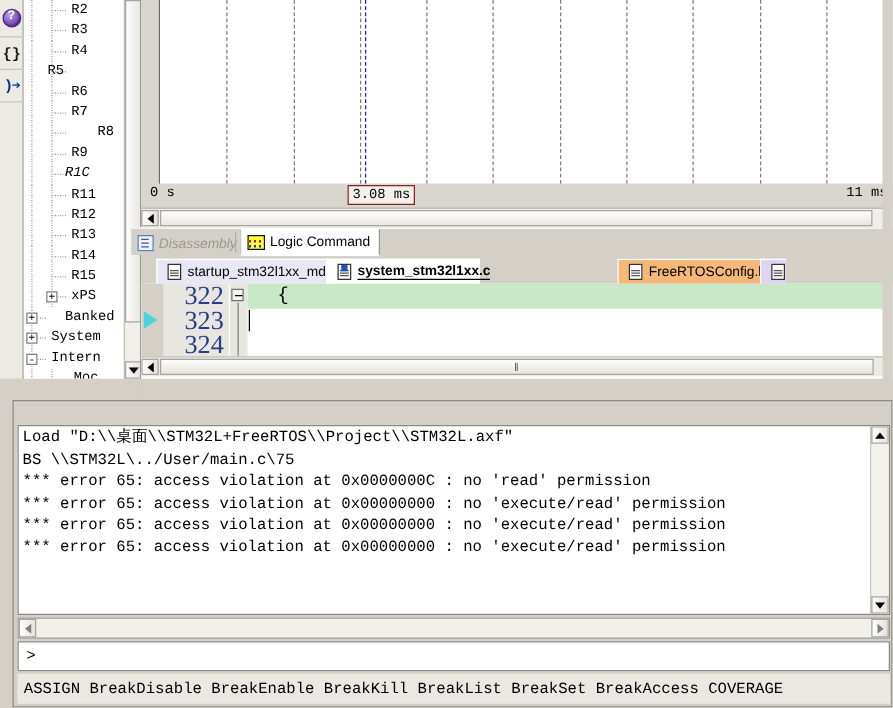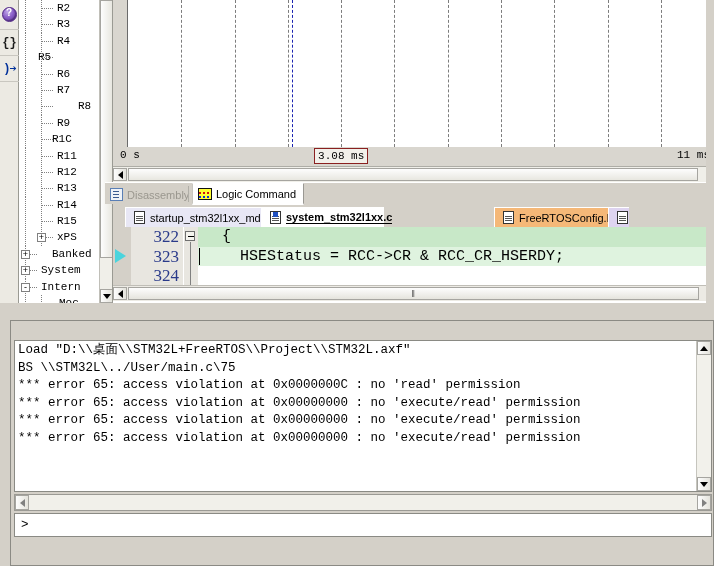--- a/index.html
+++ b/index.html
@@ -146,21 +146,21 @@
     position:absolute; left: 105px; top: 182px; width: 609px; height: 22px;
     background: #d4d0c8;
     border-top: 1px solid #ffffff;
   }
   .vtab {
     position:absolute; top: 0; height: 22px;
     display:flex; align-items:center; gap: 4px;
     padding: 0 7px 0 5px;
     font-size: 11px; font-family: "Liberation Sans", sans-serif;
   }
-  .vtab.inactive { color: #9a978f; top: 1px; height: 21px; }
+  .vtab.inactive { color: #9a978f; top: 1px; height: 21px; font-style: italic; }
   .vtab.active {
     background: #ffffff;
     border-left: 1px solid #c8c6bf; border-right: 1px solid #9a9893;
     border-top: 1px solid #ffffff;
     color: #000;
     border-bottom: 2px solid #ffffff;
   }
   .vtab-sep { position:absolute; top: 3px; width:1px; height:16px; background:#b0aea7; }
   .ic-dis {
     width: 13px; height: 13px; background: #eef2f8;
@@ -220,21 +220,21 @@
     position:absolute; left:0; top:0; width: 18px; height: 58px; background:#d4d0c8;
   }
   .ed-arrow {
     position:absolute; left: 2px; top: 22px;
     width: 0;height:0;border-top:7px solid transparent;border-bottom:7px solid transparent;
     border-left: 11px solid #49d4dd;
   }
   .ed-gutter {
     position:absolute; left: 18px; top: 0; width: 52px; height: 58px;
     background: #e8e6e0;
-    font-family: "Liberation Serif", serif; font-size: 17px; color: #2a3a8a;
+    font-family: "Liberation Serif", serif; font-size: 21px; color: #2a3a8a;
     text-align: right;
   }
   .ed-gutter div { height: 19.5px; line-height: 19.5px; padding-right: 4px; }
   .ed-fold {
     position:absolute; left: 71px; top: 0; width: 14px; height: 58px; background:#e8e6e0;
   }
   .fold-box {
     position:absolute; left: 1px; top: 4px; width: 10px; height: 10px;
     border: 1px solid #707070; background:#f4f3ee;
   }
@@ -353,21 +353,21 @@
   <div class="tree-panel">
     <div class="tree-inner" id="tree-inner">
         <div class="tree-row"><span class="dotv" style="left: 6px;"></span><span class="dotv" style="left: 22px;"></span><span class="doth" style="left: 23px; width: 11px;"></span><span style="margin-left: 36px;">R2</span></div>
         <div class="tree-row"><span class="dotv" style="left: 6px;"></span><span class="dotv" style="left: 22px;"></span><span class="doth" style="left: 23px; width: 11px;"></span><span style="margin-left: 36px;">R3</span></div>
         <div class="tree-row"><span class="dotv" style="left: 6px;"></span><span class="dotv" style="left: 22px;"></span><span class="doth" style="left: 23px; width: 11px;"></span><span style="margin-left: 36px;">R4</span></div>
         <div class="tree-row"><span class="dotv" style="left: 6px;"></span><span class="dotv" style="left: 22px;"></span><span class="doth" style="left: 23px; width: 11px;"></span><span style="margin-left: 17px;">R5</span></div>
         <div class="tree-row"><span class="dotv" style="left: 6px;"></span><span class="dotv" style="left: 22px;"></span><span class="doth" style="left: 23px; width: 11px;"></span><span style="margin-left: 36px;">R6</span></div>
         <div class="tree-row"><span class="dotv" style="left: 6px;"></span><span class="dotv" style="left: 22px;"></span><span class="doth" style="left: 23px; width: 11px;"></span><span style="margin-left: 36px;">R7</span></div>
         <div class="tree-row"><span class="dotv" style="left: 6px;"></span><span class="dotv" style="left: 22px;"></span><span class="doth" style="left: 23px; width: 11px;"></span><span style="margin-left: 57px; text-align: center;">R8</span></div>
         <div class="tree-row"><span class="dotv" style="left: 6px;"></span><span class="dotv" style="left: 22px;"></span><span class="doth" style="left: 23px; width: 11px;"></span><span style="margin-left: 36px;">R9</span></div>
-        <div class="tree-row"><span class="dotv" style="left: 6px;"></span><span class="dotv" style="left: 22px;"></span><span class="doth" style="left: 23px; width: 11px;"></span><span style="margin-left: 31px;">R1C</span></div>
+        <div class="tree-row"><span class="dotv" style="left: 6px;"></span><span class="dotv" style="left: 22px;"></span><span class="doth" style="left: 23px; width: 11px;"></span><span style="margin-left: 31px; font-style: italic;">R1C</span></div>
         <div class="tree-row"><span class="dotv" style="left: 6px;"></span><span class="dotv" style="left: 22px;"></span><span class="doth" style="left: 23px; width: 11px;"></span><span style="margin-left: 36px;">R11</span></div>
         <div class="tree-row"><span class="dotv" style="left: 6px;"></span><span class="dotv" style="left: 22px;"></span><span class="doth" style="left: 23px; width: 11px;"></span><span style="margin-left: 36px;">R12</span></div>
         <div class="tree-row"><span class="dotv" style="left: 6px;"></span><span class="dotv" style="left: 22px;"></span><span class="doth" style="left: 23px; width: 11px;"></span><span style="margin-left: 36px;">R13</span></div>
         <div class="tree-row"><span class="dotv" style="left: 6px;"></span><span class="dotv" style="left: 22px;"></span><span class="doth" style="left: 23px; width: 11px;"></span><span style="margin-left: 36px;">R14</span></div>
         <div class="tree-row"><span class="dotv" style="left: 6px;"></span><span class="dotv" style="left: 22px;"></span><span class="doth" style="left: 23px; width: 11px;"></span><span style="margin-left: 36px;">R15</span></div>
         <div class="tree-row"><span class="dotv" style="left: 6px;"></span><span class="dotv" style="left: 22px;"></span><span class="doth" style="left: 23px; width: 11px;"></span><span class="exp-box" style="left: 18px;">+</span><span style="margin-left: 36px;">xPS</span></div>
         <div class="tree-row"><span class="dotv" style="left: 6px;"></span><span class="doth" style="left: 7px; width: 11px;"></span><span class="exp-box" style="left: 2px;">+</span><span style="margin-left: 20px; padding-left: 11px;">Banked</span></div>
         <div class="tree-row"><span class="dotv" style="left: 6px;"></span><span class="doth" style="left: 7px; width: 11px;"></span><span class="exp-box" style="left: 2px;">+</span><span style="margin-left: 20px;">System</span></div>
         <div class="tree-row"><span class="dotv" style="left: 6px;"></span><span class="doth" style="left: 7px; width: 11px;"></span><span class="exp-box" style="left: 2px;">-</span><span style="margin-left: 20px;">Intern</span></div>
         <div class="tree-row"><span class="dotv" style="left: 6px;"></span><span class="dotv" style="left: 22px;"></span><span style="margin-left: 38px;">Moc</span></div>
@@ -400,21 +400,21 @@
         <div class="grid-line" style="left: 319.6px;"></div>
         <div class="grid-line" style="left: 372.9px;"></div>
         <div class="grid-line" style="left: 426.2px;"></div>
         <div class="grid-line" style="left: 479.5px;"></div>
         <div class="grid-line" style="left: 532.7px;"></div>
         <div class="cursor-line" style="left: 164.1px; border-left-color: rgb(26, 34, 176);"></div>
       </div>
     <div class="la-axis">
       <span class="axis-left">0 s</span>
       <span class="axis-right">11 ms</span>
-      <span class="cursor-label" id="cursor-label" style="left: 165.08px; border-color: rgb(138, 32, 32); margin-left: 36px;">3.08 ms</span>
+      <span class="cursor-label" id="cursor-label" style="left: 165.08px; border-color: rgb(138, 32, 32);">3.08 ms</span>
     </div>
     <div class="la-hsb">
       <div class="sb-arrow" style="left:0px;top:1px;width:14px;height:13px;">
         <span class="tri tri-l"></span>
       </div>
       <div class="thumb"></div>
     </div>
   </div>
 
   <div class="view-tabs">
@@ -460,21 +460,20 @@
         <div>323</div>
         <div>324</div>
       </div>
     <div class="ed-fold">
       <div class="fold-box"></div>
       <div class="fold-line"></div>
     </div>
     <div class="ed-code" id="ed-code">
       <div class="caretbar"></div>
     <div class="cl">  {</div>
-        <div class="cl cur">    HSEStatus = RCC-&gt;CR &amp; RCC_CR_HSERDY;</div>
       </div>
     <div class="ed-hsb">
       <div class="sb-arrow" style="left:0px;top:1px;width:14px;height:13px;">
         <span class="tri tri-l"></span>
       </div>
       <div class="thumb">‖</div>
     </div>
   </div>
   <div class="editor-right-edge"></div>
 
@@ -499,15 +498,16 @@
       <div class="sb-arrow" style="right:0px;top:0px;width:14px;height:15px;">
         <span class="tri tri-r" style="border-left-color:#808080"></span>
       </div>
     </div>
 
     <div class="cmd-input">
       <span>&gt;</span>
       <span style="margin-left:4px"></span>
     </div>
 
+    <div class="cmd-hints">ASSIGN BreakDisable BreakEnable BreakKill BreakList BreakSet BreakAccess COVERAGE</div>
   </div>
 
 </div>
 
 </body></html>

